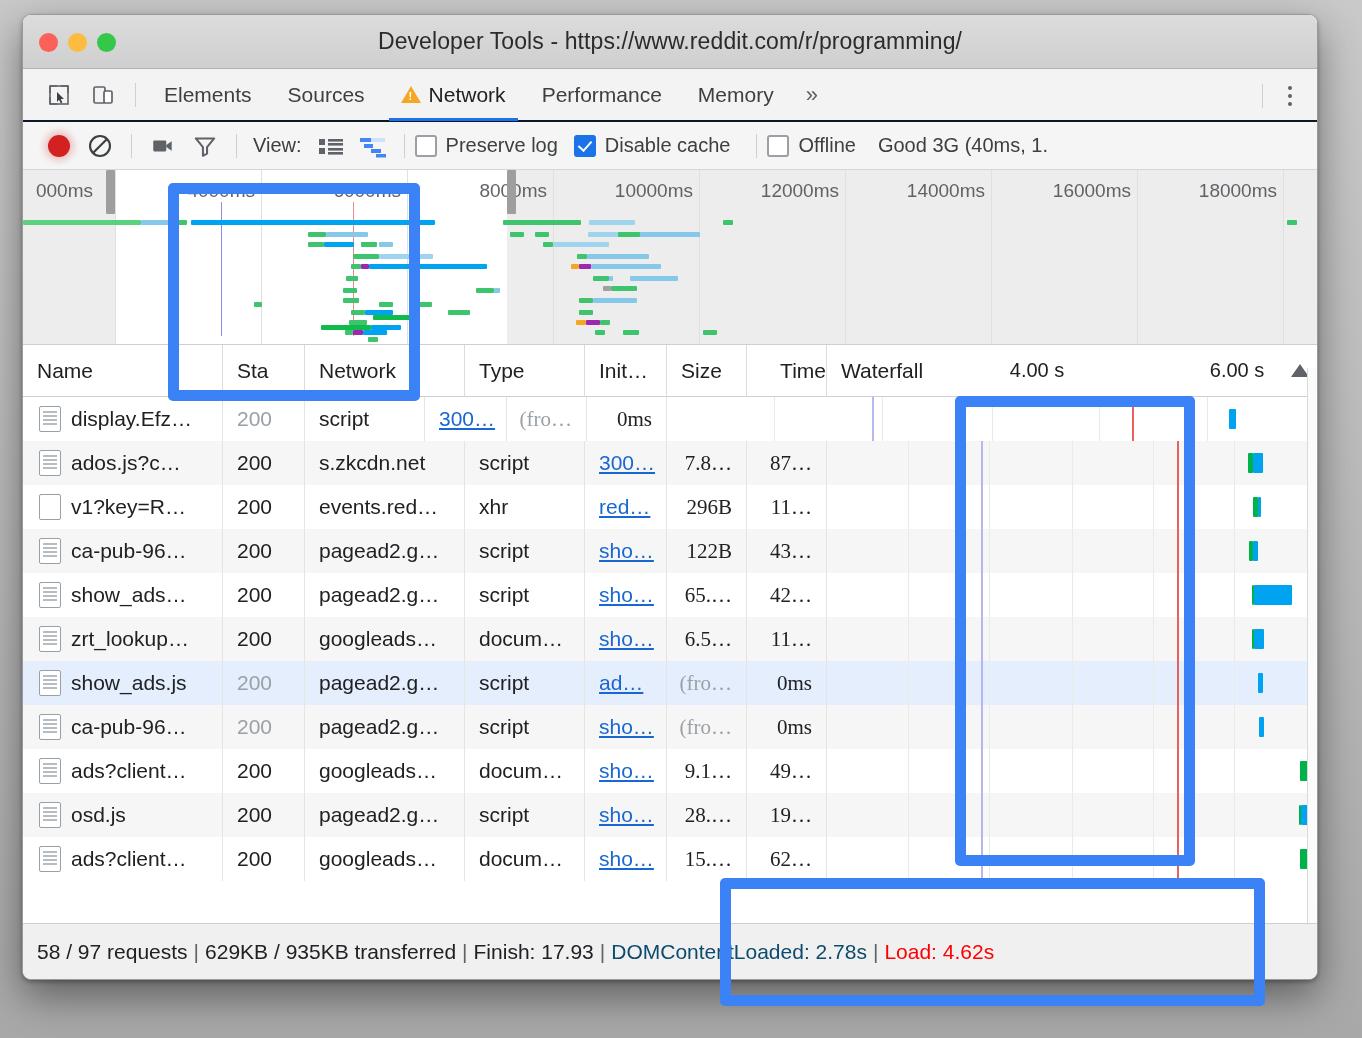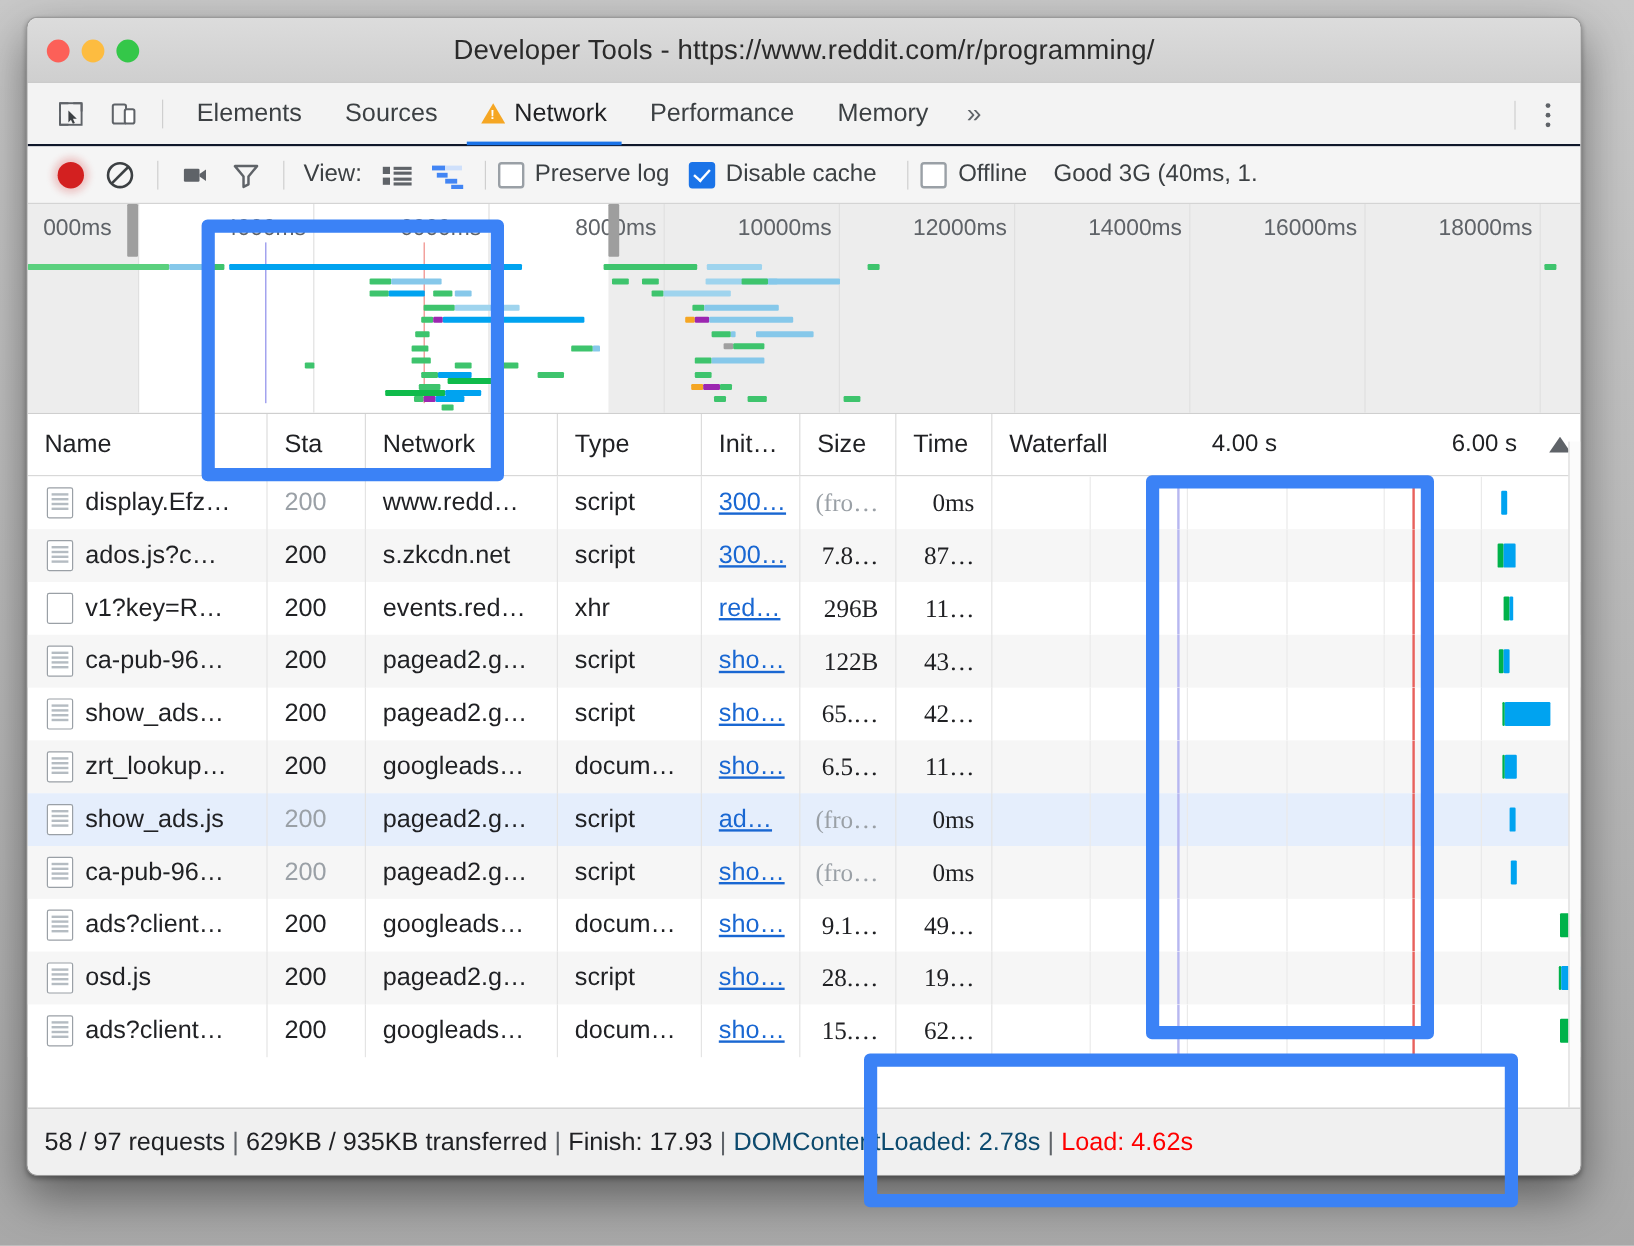--- a/index.html
+++ b/index.html
@@ -400,42 +400,39 @@
         </div>
         <div class="th" style="width: 120px;">
           <span>Type</span>
         </div>
         <div class="th" style="width: 82px;">
           <span>Init…</span>
         </div>
         <div class="th" style="width: 80px;">
           <span>Size</span>
         </div>
-        <div class="th" style="width: 80px;">
+        <div class="th" style="width: 80px; justify-content: flex-end;">
           <span>Time</span>
         </div>
         <div class="th wf">
           <span>Waterfall</span>
           <span class="wf-h-label" style="left: 210px;">4.00 s</span>
           <span class="wf-h-label" style="left: 410px;">6.00 s</span>
           <span class="sort-ar"></span>
         </div>
       </div>
 
     <div class="tbody" id="tbody">
         <div class="row">
           <div class="cell name" style="width: 200px;">
             <span class="fileicon doc"></span>
             <span>display.Efz…</span>
           </div>
           <div class="cell" style="width: 82px;">
             <span class="muted">200</span>
-          </div>
-          <div class="cell" style="width: 160px;">
-            <span>www.redd…</span>
           </div>
           <div class="cell" style="width: 120px;">
             <span>script</span>
           </div>
           <div class="cell" style="width: 82px;">
             <span class="link">300…</span>
           </div>
           <div class="cell num" style="width: 80px;">
             <span class="muted">(fro…</span>
           </div>

